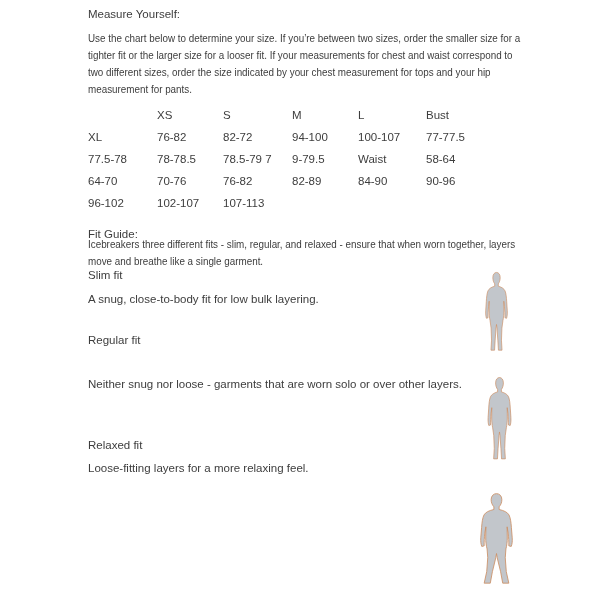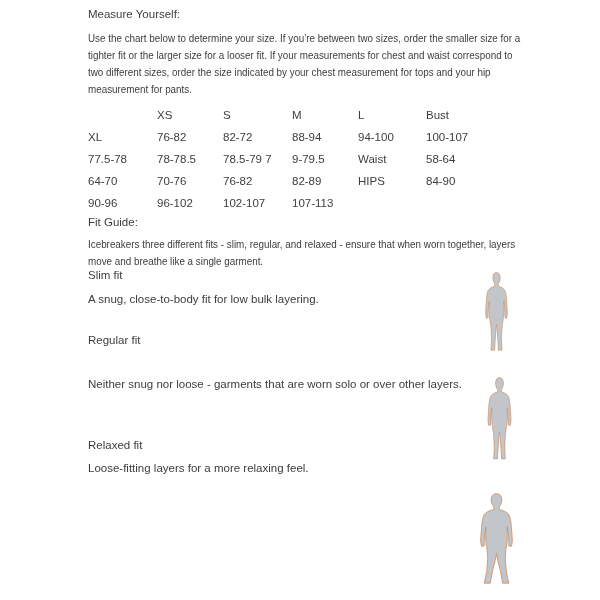--- a/index.html
+++ b/index.html
@@ -58,45 +58,44 @@
     <div class="cell"></div>
     <div class="cell">XS</div>
     <div class="cell">S</div>
     <div class="cell">M</div>
     <div class="cell">L</div>
     <div class="cell">Bust</div>
 
     <div class="cell">XL</div>
     <div class="cell">76-82</div>
     <div class="cell">82-72</div>
-    <div class="cell">88-94</div>
     <div class="cell">94-100</div>
     <div class="cell">100-107</div>
 
+    <div class="cell">77-77.5</div>
     <div class="cell">77.5-78</div>
     <div class="cell">78-78.5</div>
     <div class="cell">78.5-79 7</div>
     <div class="cell">9-79.5</div>
 
     <div class="cell">Waist</div>
     <div class="cell">58-64</div>
     <div class="cell">64-70</div>
     <div class="cell">70-76</div>
     <div class="cell">76-82</div>
     <div class="cell">82-89</div>
 
-    <div class="cell">HIPS</div>
     <div class="cell">84-90</div>
     <div class="cell">90-96</div>
     <div class="cell">96-102</div>
     <div class="cell">102-107</div>
     <div class="cell">107-113</div>
   </div>
 
-  <div class="abs h" style="top:216px">Fit Guide:</div>
+  <div class="abs h" style="top:228px">Fit Guide:</div>
 
   <div class="abs para para-wide" style="top:236px">Icebreakers three different fits - slim, regular, and relaxed - ensure that when worn together, layers move and breathe like a single garment.</div>
 
   <div class="abs h" style="top:269px">Slim fit</div>
   <div class="abs para" style="top:291px">A snug, close-to-body fit for low bulk layering.</div>
 
   <div class="abs h" style="top:334px">Regular fit</div>
   <div class="abs para" style="top:376px">Neither snug nor loose - garments that are worn solo or over other layers.</div>
 
   <div class="abs h" style="top:439px">Relaxed fit</div>

